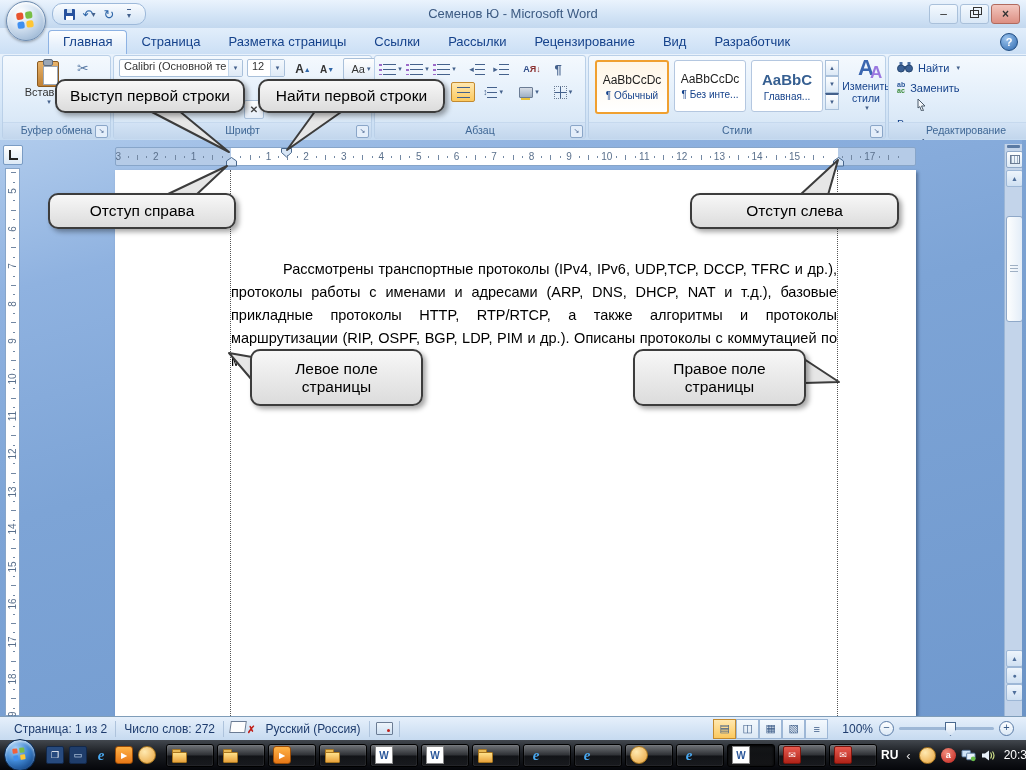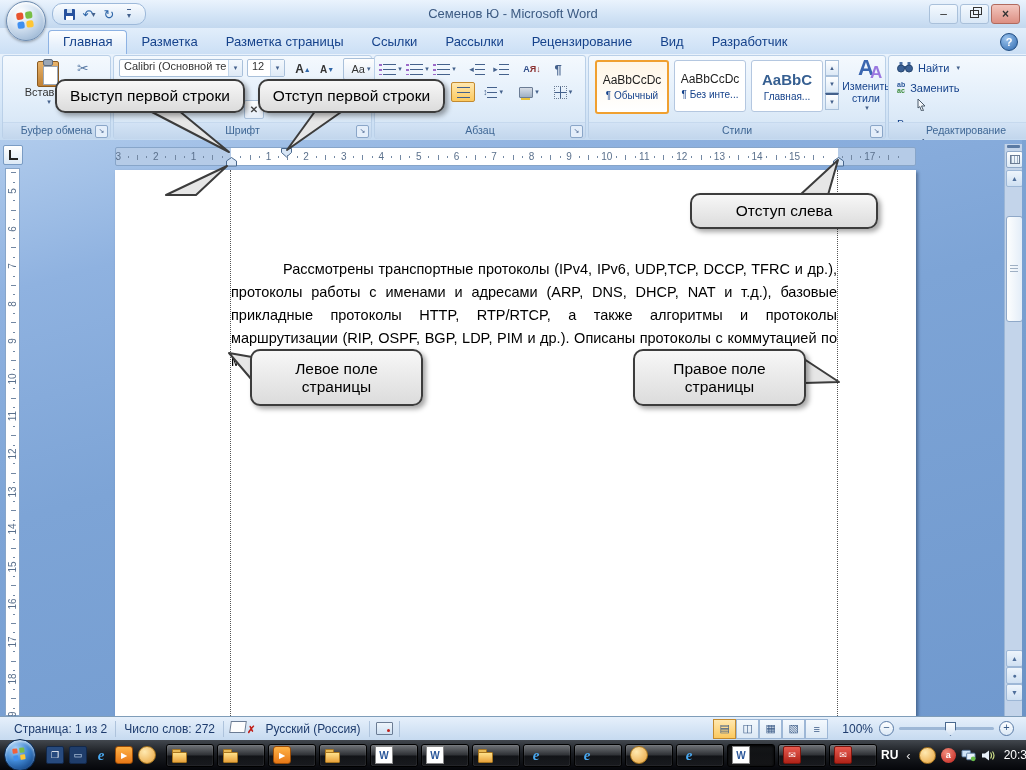--- a/index.html
+++ b/index.html
@@ -155,21 +155,21 @@
     background:repeating-linear-gradient(to bottom,#9fb0c4 0 1px,transparent 1px 3px);}
   #rightframe{position:absolute;left:1022px;top:0;width:4px;height:576px;background:linear-gradient(#7ea4d4,#6a93c6);}
   
   #tails{position:absolute;left:0;top:0;width:1026px;height:770px;z-index:59;pointer-events:none;}
   .callout{position:absolute;z-index:60;display:flex;align-items:center;justify-content:center;text-align:center;
     font-size:15.5px;color:#000;background:linear-gradient(#f7f7f7,#dcdcdc);
     border:2px solid #3c3c3c;border-radius:10px;box-shadow:3px 3px 5px rgba(0,0,0,.35);box-sizing:border-box;}
   #co-hang{left:55px;top:79px;width:190px;height:34px;}
   #co-first{left:258px;top:79px;width:187px;height:34px;}
   #co-rind{left:48px;top:193px;width:188px;height:36px;}
-  #co-lind{left:690px;top:193px;width:188px;height:36px;}
+  #co-lind{left:690px;top:193px;width:209px;height:36px;}
   #co-lmar{left:250px;top:349px;width:173px;height:57px;padding:0 26px;}
   #co-rmar{left:633px;top:349px;width:173px;height:57px;padding:0 26px;}
   
   #statusbar{position:absolute;left:0;top:716px;width:1026px;height:24px;box-sizing:border-box;
     background:linear-gradient(#e6f0fb,#c6daf0);border-top:1px solid #7f9db9;
     display:flex;align-items:center;padding:0 6px;font-size:12px;color:#1e3c6e;}
   .sitem{padding:0 8px;white-space:nowrap;}
   .ssep{width:1px;height:16px;background:#aec3dc;}
   .sflex{flex:1;}
   .book{display:inline-block;width:14px;height:10px;background:#fdfdfd;border:1px solid #6b7c94;
@@ -260,21 +260,21 @@
         <i></i>
         <i></i>
         <i></i>
         <i></i>
       </div>
     </div>
 
   <div id="tabrow">
     <div id="tabs">
         <div class="tab active">Главная</div>
-        <div class="tab">Разметка</div>
+        <div class="tab">Страница</div>
         <div class="tab">Разметка страницы</div>
         <div class="tab">Ссылки</div>
         <div class="tab">Рассылки</div>
         <div class="tab">Рецензирование</div>
         <div class="tab">Вид</div>
         <div class="tab">Разработчик</div>
       </div>
     <span id="help">?</span>
   </div>
 
@@ -610,21 +610,22 @@
   <svg id="tails">
     <polygon points="148,110 178,110 229,152" fill="#e6e6e6" stroke="#3c3c3c" stroke-width="2" stroke-linejoin="round"></polygon>
     <polygon points="316,110 344,110 287,150" fill="#e6e6e6" stroke="#3c3c3c" stroke-width="2" stroke-linejoin="round"></polygon>
     <polygon points="166,195 196,195 227,166" fill="#e6e6e6" stroke="#3c3c3c" stroke-width="2" stroke-linejoin="round"></polygon>
     <polygon points="800,195 828,195 838,160" fill="#e6e6e6" stroke="#3c3c3c" stroke-width="2" stroke-linejoin="round"></polygon>
     <polygon points="252,357 252,380 229,353" fill="#e6e6e6" stroke="#3c3c3c" stroke-width="2" stroke-linejoin="round"></polygon>
     <polygon points="804,359 804,383 839,382" fill="#e6e6e6" stroke="#3c3c3c" stroke-width="2" stroke-linejoin="round"></polygon>
   </svg>
 
   <div class="callout" id="co-hang">Выступ первой строки</div>
-  <div class="callout" id="co-first">Отступ первой строки</div>
+  <div class="callout" id="co-first">Найти первой строки</div>
+  <div class="callout" id="co-rind">Отступ справа</div>
   <div class="callout" id="co-lind">Отступ слева</div>
   <div class="callout" id="co-lmar">Левое поле страницы</div>
   <div class="callout" id="co-rmar">Правое поле страницы</div>
 
   <div id="statusbar">
     <span class="sitem">Страница: 1 из 2</span>
     <span class="ssep"></span>
     <span class="sitem">Число слов: 272</span>
     <span class="ssep"></span>
     <span><i class="book"></i><b class="sx">✗</b></span>

